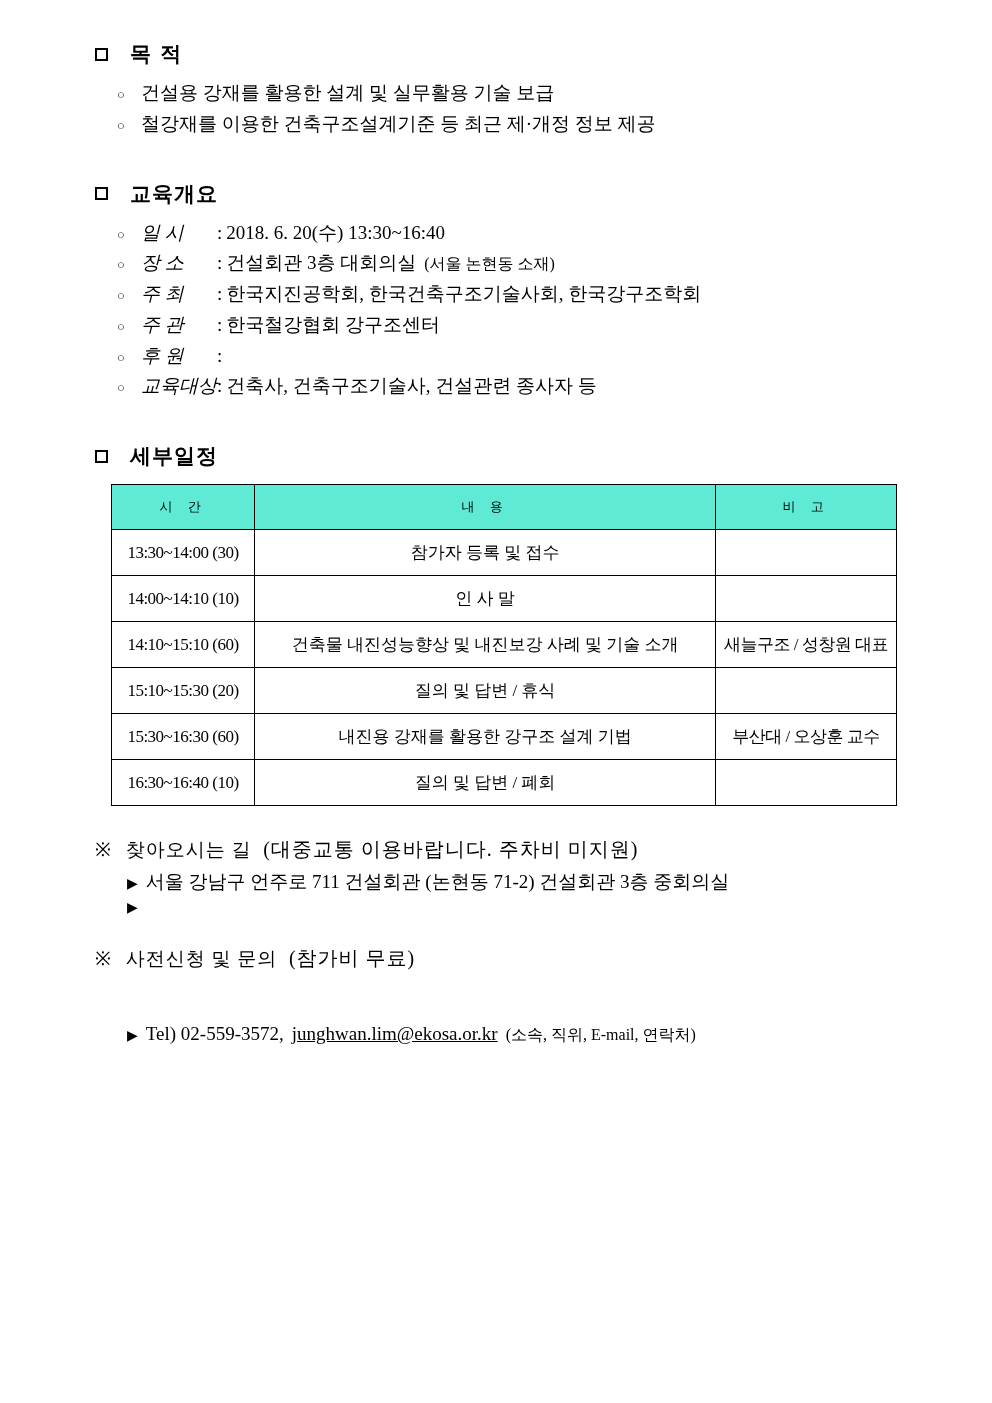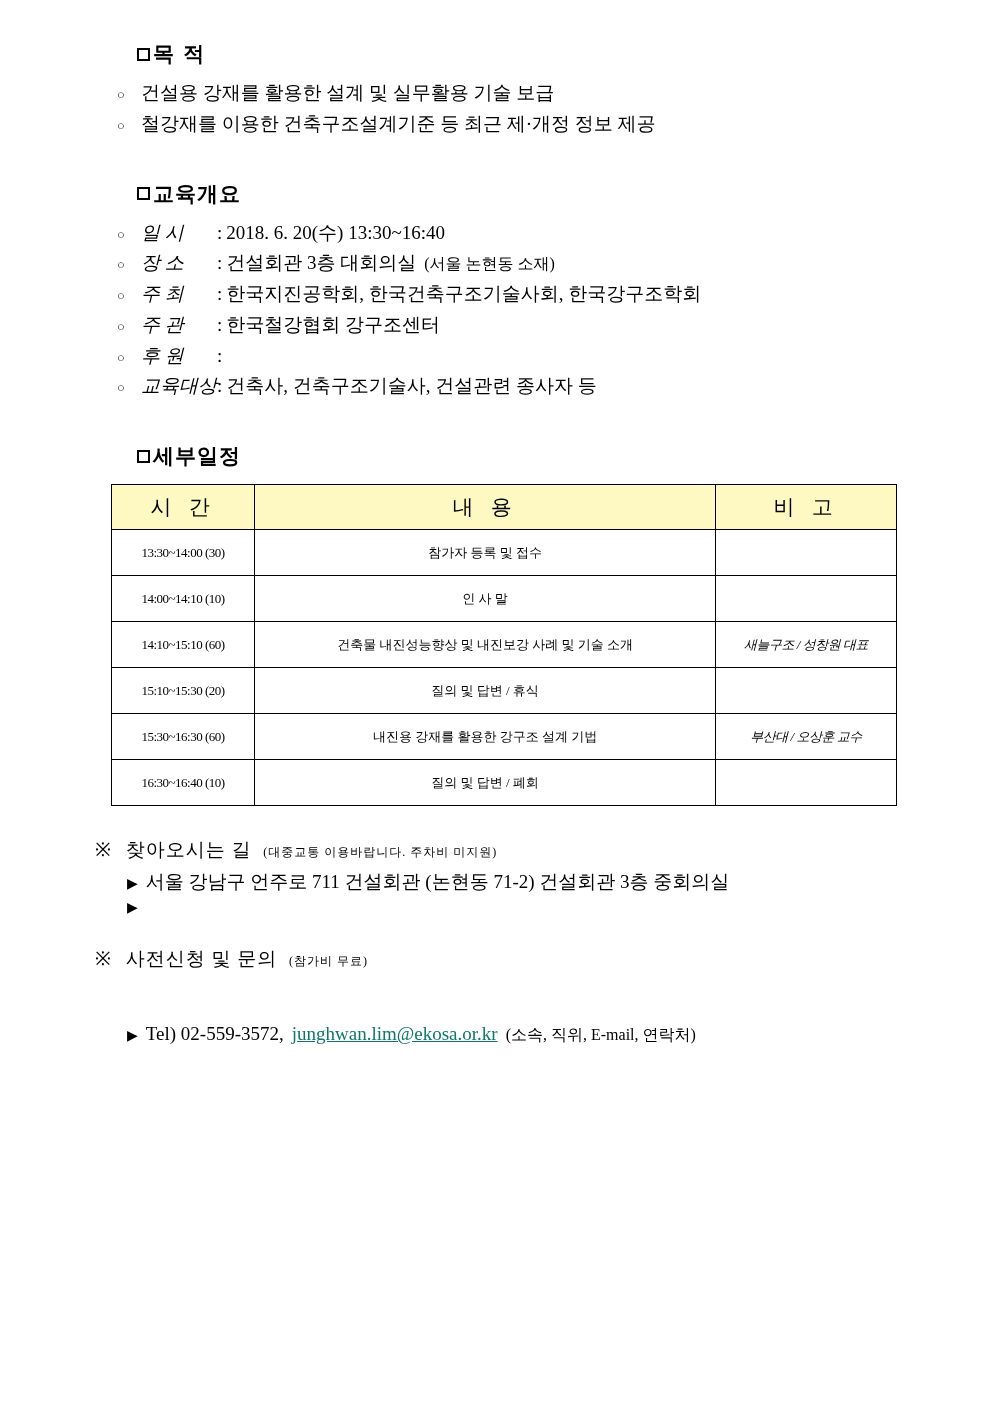--- a/index.html
+++ b/index.html
@@ -49,22 +49,21 @@
   .section {
     margin-top: 40px;
   }
   .section-head {
     font-family: "DejaVu Sans", sans-serif;
     font-weight: bold;
     font-size: 21px;
     letter-spacing: 1px;
     display: flex;
     align-items: center;
-    gap: 3px;
-    margin-left: 42px;
+    gap: 22px;
   }
   .sq {
     display: inline-block;
     width: 13px;
     height: 13px;
     border: 2px solid #000;
     box-sizing: border-box;
   }
   .bullets {
     margin-top: 10px;
@@ -99,69 +98,68 @@
     border-collapse: collapse;
     width: 786px;
     margin-left: 16px;
   }
   table.schedule th, table.schedule td {
     border: 1px solid #000000;
     text-align: center;
     vertical-align: middle;
   }
   table.schedule th {
-    background: #fef9c3;
+    background: #5eead4;
     font-weight: normal;
-    font-size: 21px;
+    font-size: 13px;
     letter-spacing: 6px;
     height: 42px;
     font-family: "Liberation Serif", serif;
   }
   table.schedule td {
     height: 43px;
-    font-size: 13px;
+    font-size: 17px;
   }
   td.c-time {
     width: 140px;
     font-size: 15px;
     letter-spacing: -0.5px;
   }
   td.c-note {
     width: 178px;
     font-size: 14px;
     letter-spacing: -0.5px;
-    font-style: italic;
   }
 
   
   .notes {
     margin-top: 30px;
   }
   .note-head {
     font-size: 19px;
     letter-spacing: 1px;
   }
   .note-head .paren {
-    font-size: 12px;
+    font-size: 20px;
   }
   .note-item {
     margin-top: 6px;
     padding-left: 32px;
     font-size: 19px;
     display: flex;
     align-items: baseline;
     gap: 8px;
     white-space: nowrap;
   }
   .tri {
     font-size: 14px;
     line-height: 1;
   }
   .link {
-    color: #0f766e;
+    color: #000000;
     text-decoration: underline;
   }
   .mini { font-size: 16px; margin-top: 47px; }
 </style>
 </head>
 <body>
 
 <div class="page">
 
 

